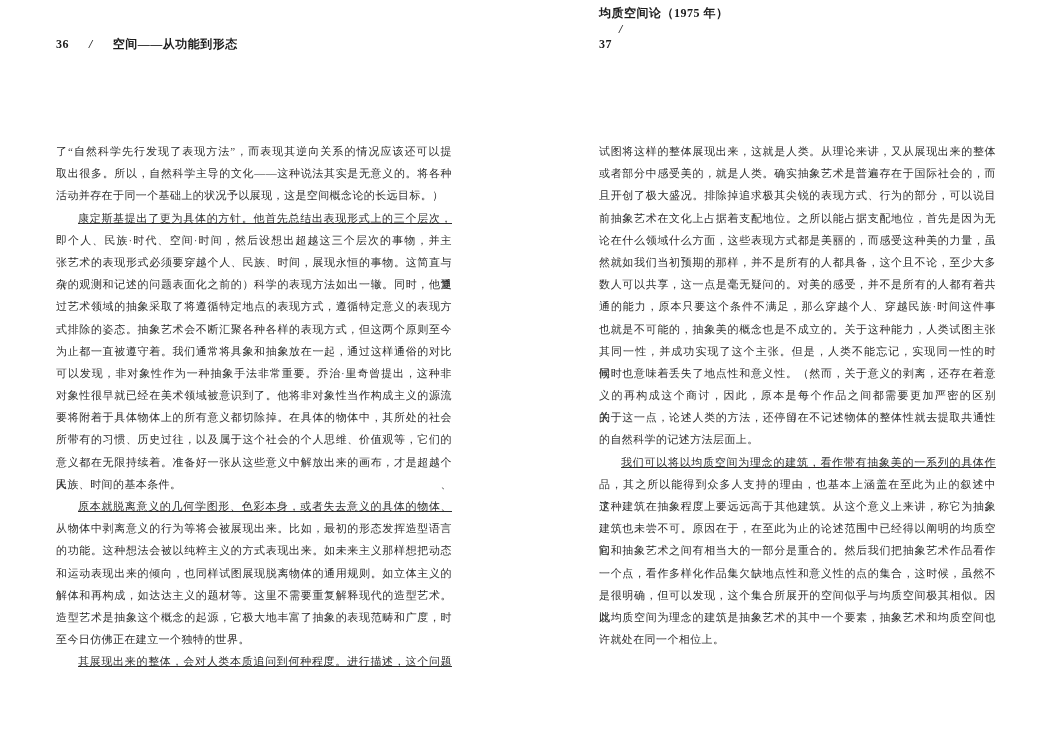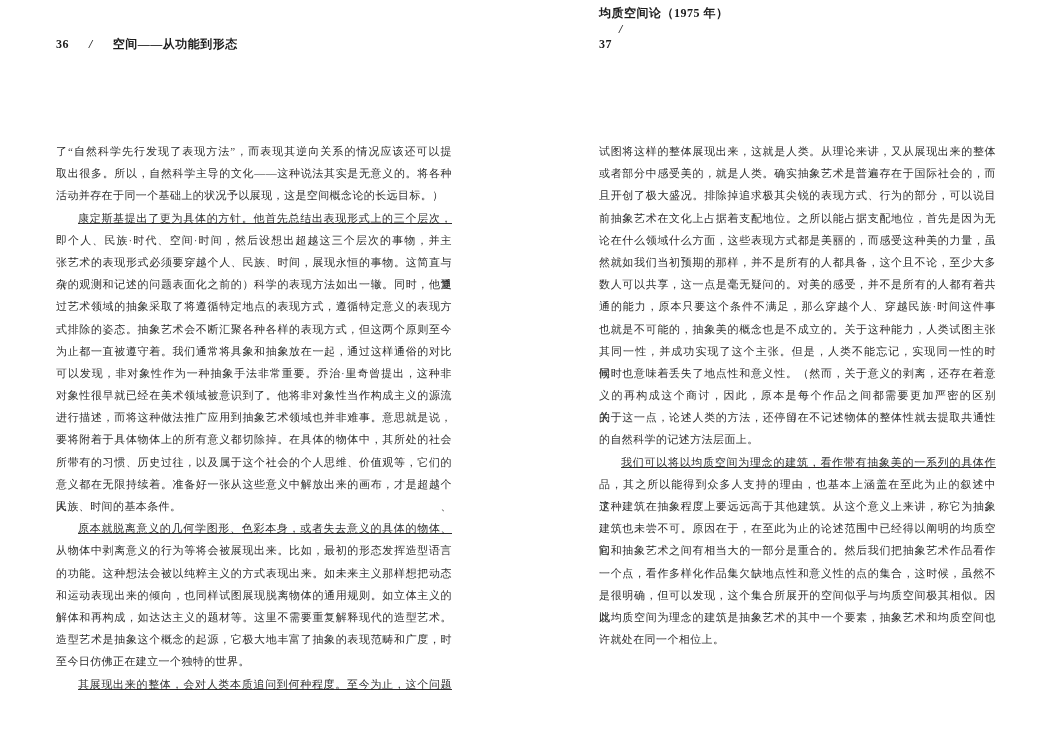--- a/index.html
+++ b/index.html
@@ -76,33 +76,32 @@
         <div class="line">活动并存在于同一个基础上的状况予以展现，这是空间概念论的长远目标。）</div>
         <div class="line fill indent">康定斯基提出了更为具体的方针。他首先总结出表现形式上的三个层次，</div>
         <div class="line fill">即个人、民族·时代、空间·时间，然后设想出超越这三个层次的事物，并主</div>
         <div class="line fill">张艺术的表现形式必须要穿越个人、民族、时间，展现永恒的事物。这简直与（复</div>
         <div class="line fill">杂的观测和记述的问题表面化之前的）科学的表现方法如出一辙。同时，他通</div>
         <div class="line fill">过艺术领域的抽象采取了将遵循特定地点的表现方式，遵循特定意义的表现方</div>
         <div class="line fill">式排除的姿态。抽象艺术会不断汇聚各种各样的表现方式，但这两个原则至今</div>
         <div class="line fill">为止都一直被遵守着。我们通常将具象和抽象放在一起，通过这样通俗的对比</div>
         <div class="line fill">可以发现，非对象性作为一种抽象手法非常重要。乔治·里奇曾提出，这种非</div>
         <div class="line fill">对象性很早就已经在美术领域被意识到了。他将非对象性当作构成主义的源流</div>
-        <div class="line fill">进行描述，而将这种做法推广应用到抽象艺术领域也并非难事。意思就是说，</div>
         <div class="line fill">要将附着于具体物体上的所有意义都切除掉。在具体的物体中，其所处的社会</div>
         <div class="line fill">所带有的习惯、历史过往，以及属于这个社会的个人思维、价值观等，它们的</div>
         <div class="line fill">意义都在无限持续着。准备好一张从这些意义中解放出来的画布，才是超越个人、</div>
         <div class="line">民族、时间的基本条件。</div>
         <div class="line fill indent">原本就脱离意义的几何学图形、色彩本身，或者失去意义的具体的物体、</div>
         <div class="line fill">从物体中剥离意义的行为等将会被展现出来。比如，最初的形态发挥造型语言</div>
         <div class="line fill">的功能。这种想法会被以纯粹主义的方式表现出来。如未来主义那样想把动态</div>
         <div class="line fill">和运动表现出来的倾向，也同样试图展现脱离物体的通用规则。如立体主义的</div>
         <div class="line fill">解体和再构成，如达达主义的题材等。这里不需要重复解释现代的造型艺术。</div>
         <div class="line fill">造型艺术是抽象这个概念的起源，它极大地丰富了抽象的表现范畴和广度，时</div>
         <div class="line">至今日仿佛正在建立一个独特的世界。</div>
-        <div class="line fill indent">其展现出来的整体，会对人类本质追问到何种程度。至今为止，这个问题</div>
+        <div class="line fill indent">其展现出来的整体，会对人类本质追问到何种程度。进行描述，这个问题</div>
       </div>
   </section>
 
   <section class="page page-right">
     <header class="running-header">
       <span>均质空间论（1975 年）</span>
       <span class="sep">/</span>
       <span class="pnum">37</span>
     </header>
     <div class="text-block" id="right-text">

